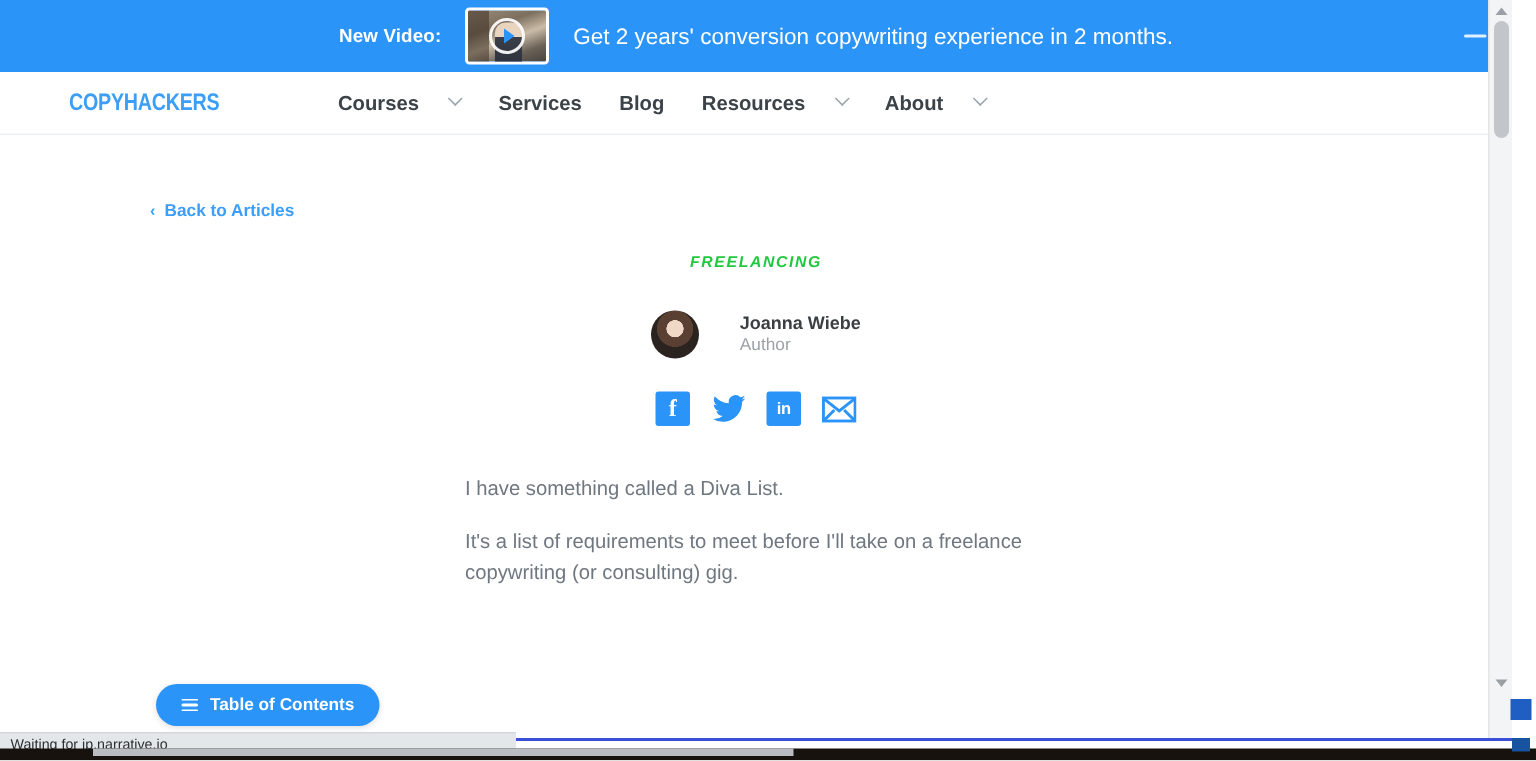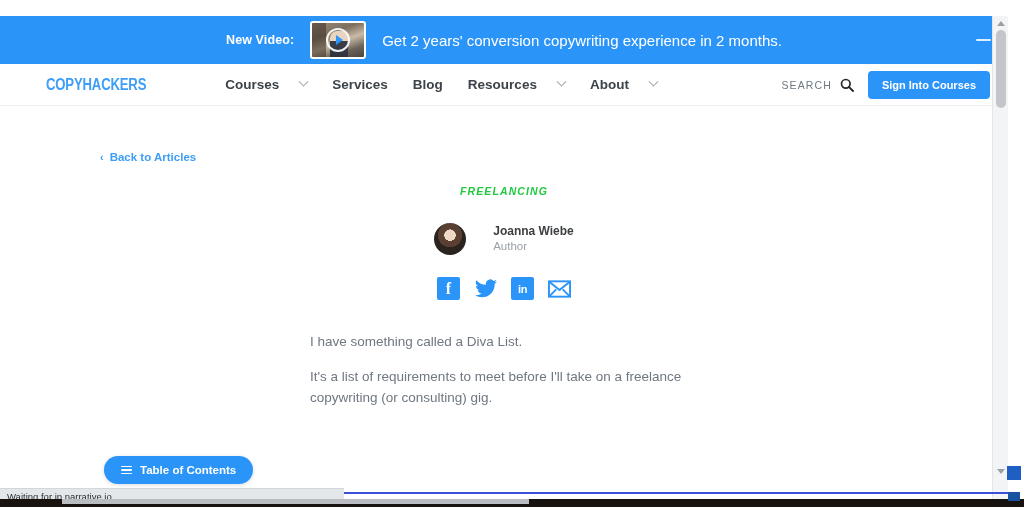--- a/index.html
+++ b/index.html
@@ -22,21 +22,20 @@
 
   
   #page {
     position: absolute;
     left: 0;
     top: 0;
     width: 1008px;
     height: 492px;
     background: #84cc16;
     overflow: hidden;
-    margin-top: 16px;
   }
 
   
   .promo-banner {
     position: relative;
     height: 48px;
     background: #2b94f8;
     display: flex;
     align-items: center;
     justify-content: center;
@@ -483,32 +482,20 @@
         <div class="nav-item">
           <span>Resources</span>
           <span class="caret"></span>
         </div>
         <div class="nav-item">
           <span>About</span>
           <span class="caret"></span>
         </div>
       </div>
 
-      <div class="header-right">
-        <div class="search-group">
-          <span class="search-label">SEARCH</span>
-          <span class="search-icon">
-            <svg width="14" height="14" viewBox="0 0 14 14">
-              <circle cx="5.8" cy="5.8" r="4.3" fill="none" stroke="#23282c" stroke-width="1.7"></circle>
-              <line x1="9.1" y1="9.1" x2="13" y2="13" stroke="#23282c" stroke-width="1.9" stroke-linecap="round"></line>
-            </svg>
-          </span>
-        </div>
-        <button class="signin-btn">Sign Into Courses</button>
-      </div>
     </div>
 
     <div class="article-wrap">
 
       <div class="back-link">
         <span class="back-arrow">‹</span>
         <span>Back to Articles</span>
       </div>
 
       <div class="category">FREELANCING</div>

